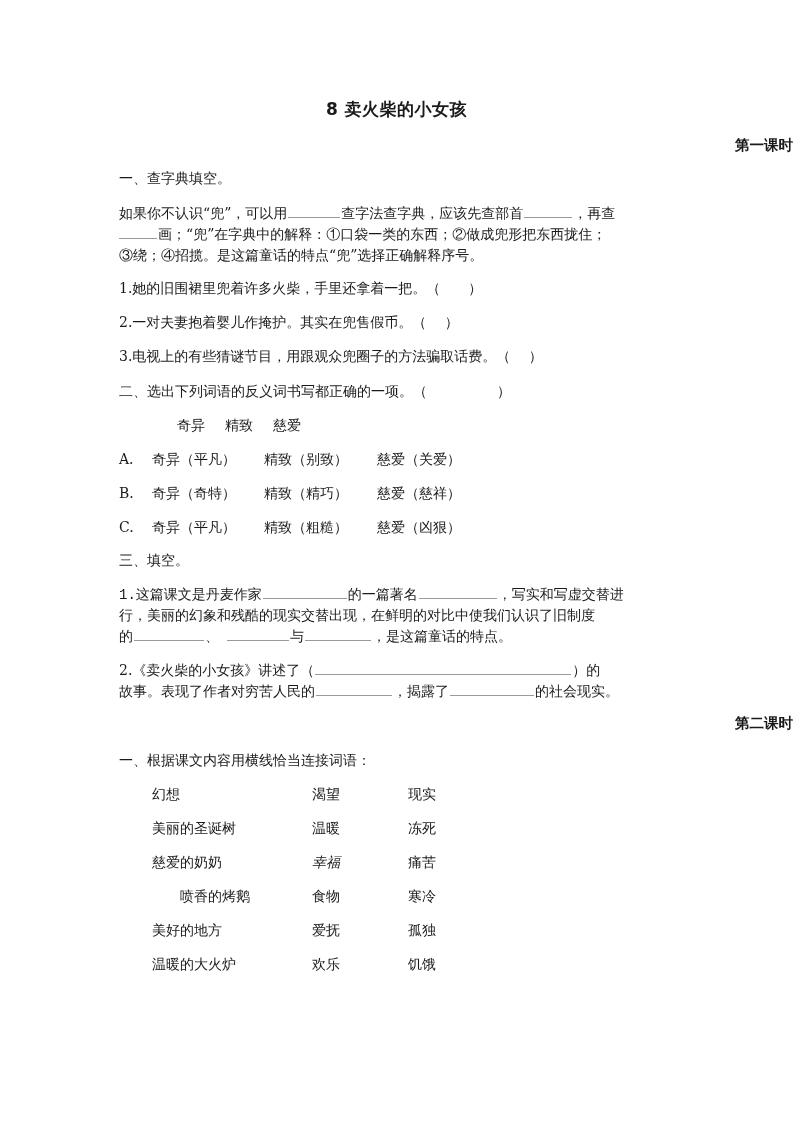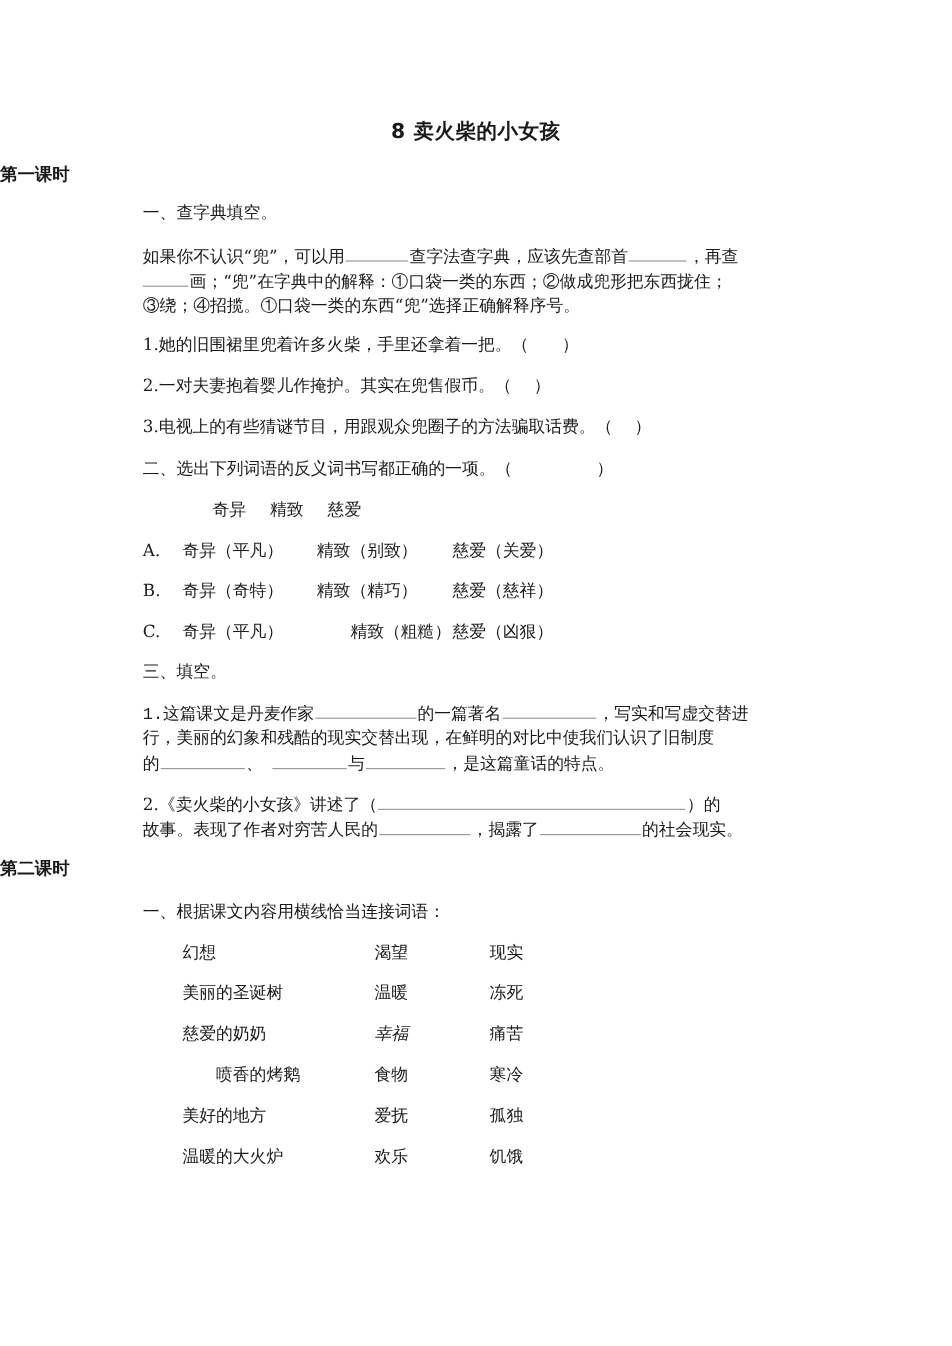--- a/index.html
+++ b/index.html
@@ -1,21 +1,21 @@
 <!DOCTYPE html>
 <html><head>
   <meta charset="utf-8">
   <style>
     html, body { margin: 0; padding: 0; background: #ffffff; }
     body { width: 793px; height: 1122px; position: relative; overflow: hidden;
            font-family: "DejaVu Serif", "Liberation Serif", serif; color: #1a1a1a; }
     .page { position: absolute; left: 0; top: 0; width: 793px; height: 914px; }
     .title { position: absolute; left: 0; width: 793px; top: 98px; text-align: center;
              font-family: "DejaVu Sans", "Liberation Sans", sans-serif; font-weight: bold; font-size: 17px; letter-spacing: 0.5px; }
-    .subtitle { position: absolute; left: 0; width: 793px; text-align: left;
+    .subtitle { position: absolute; left: 0; width: 793px; text-align: right;
                 font-family: "DejaVu Sans", "Liberation Sans", sans-serif; font-weight: bold; font-size: 14.5px; }
     .line { position: absolute; left: 119px; font-size: 14px; line-height: 21px; white-space: nowrap; }
     .blank { display: inline-block; border-bottom: 1px solid #9a9a9a; height: 14px; vertical-align: baseline; margin: 0 1px; }
     .cell { position: absolute; font-size: 14px; line-height: 20px; white-space: nowrap; }
   </style>
 </head>
 <body>
 
 <div class="page">
 
@@ -24,21 +24,21 @@
   <div class="subtitle" style="top:136px;">第一课时</div>
 
   <div class="line" style="top:168px;">一、查字典填空。</div>
 
   <div class="line" style="top:203px;">
     <span>如果你不认识“兜”，可以用</span><span class="blank" style="width:52px;"></span><span>查字法查字典，应该先查部首</span><span class="blank" style="width:48px;"></span><span>，再查</span>
   </div>
   <div class="line" style="top:224px;">
     <span class="blank" style="width:38px; margin-left:0;"></span><span>画；“兜”在字典中的解释：①口袋一类的东西；②做成兜形把东西拢住；</span>
   </div>
-  <div class="line" style="top:245px;">③绕；④招揽。①口袋一类的东西“兜”选择正确解释序号。</div>
+  <div class="line" style="top:245px;">③绕；④招揽。是这篇童话的特点“兜”选择正确解释序号。</div>
 
   <div class="line" style="top:278px;">1.她的旧围裙里兜着许多火柴，手里还拿着一把。（　　）</div>
   <div class="line" style="top:312px;">2.一对夫妻抱着婴儿作掩护。其实在兜售假币。（　 ）</div>
   <div class="line" style="top:346px;">3.电视上的有些猜谜节目，用跟观众兜圈子的方法骗取话费。（　 ）</div>
 
   <div class="line" style="top:381px;">二、选出下列词语的反义词书写都正确的一项。（　　　　　）</div>
 
   <div class="cell" style="left:177px; top:415px;">奇异</div>
   <div class="cell" style="left:225px; top:415px;">精致</div>
   <div class="cell" style="left:273px; top:415px;">慈爱</div>
@@ -48,21 +48,21 @@
   <div class="cell" style="left:264px; top:449px;">精致（别致）</div>
   <div class="cell" style="left:377px; top:449px;">慈爱（关爱）</div>
 
   <div class="cell" style="left:119px; top:483px;">B.</div>
   <div class="cell" style="left:152px; top:483px;">奇异（奇特）</div>
   <div class="cell" style="left:264px; top:483px;">精致（精巧）</div>
   <div class="cell" style="left:377px; top:483px;">慈爱（慈祥）</div>
 
   <div class="cell" style="left:119px; top:517px;">C.</div>
   <div class="cell" style="left:152px; top:517px;">奇异（平凡）</div>
-  <div class="cell" style="left:264px; top:517px;margin-left:28px;">精致（粗糙）</div>
+  <div class="cell" style="left:264px; top:517px;">精致（粗糙）</div>
   <div class="cell" style="left:377px; top:517px;">慈爱（凶狠）</div>
 
   <div class="line" style="top:550px;">三、填空。</div>
 
   <div class="line" style="top:584px;font-family:Liberation Mono, monospace;">
     <span>1.这篇课文是丹麦作家</span><span class="blank" style="width:84px;"></span><span>的一篇著名</span><span class="blank" style="width:78px;"></span><span>，写实和写虚交替进</span>
   </div>
   <div class="line" style="top:605px;">行，美丽的幻象和残酷的现实交替出现，在鲜明的对比中使我们认识了旧制度</div>
   <div class="line" style="top:626px;">
     <span>的</span><span class="blank" style="width:70px;"></span><span>、</span><span class="blank" style="width:62px; margin-left:8px;"></span><span>与</span><span class="blank" style="width:66px;"></span><span>，是这篇童话的特点。</span>

